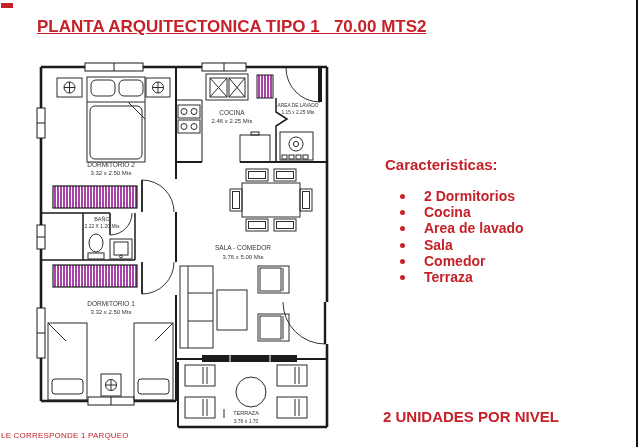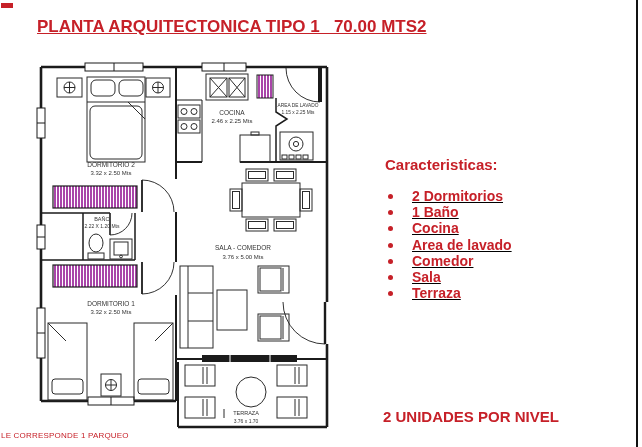--- a/index.html
+++ b/index.html
@@ -14,22 +14,22 @@
     white-space:pre;letter-spacing:0px;text-decoration:underline;
   }
   .corner-mark{position:absolute;left:1px;top:3px;width:12px;height:5px;background:var(--accent);}
   .right-border{position:absolute;left:636px;top:0;width:2px;height:447px;background:#111;}
   .plan-wrap{position:absolute;left:30px;top:62px;width:310px;height:368px;}
   .sidebar-heading{
     position:absolute;left:385px;top:156px;
     font-size:15px;font-weight:bold;color:var(--accent);
   }
   .feature-list{
-    position:absolute;left:385px;top:188px;width:230px;
-    list-style:none;margin:0;padding:0;text-decoration:underline;
+    position:absolute;left:397px;top:188px;width:230px;
+    list-style:none;margin:0;padding:0;
   }
   .feature-list li{
     position:relative;padding-left:27px;
     font-size:14px;font-weight:bold;color:var(--accent);
     line-height:16.2px;white-space:nowrap;
   }
   .feature-list .dot{
     position:absolute;left:3px;top:6px;width:5px;height:5px;
     border-radius:50%;background:var(--accent);
   }
@@ -302,25 +302,24 @@
     <text x="216" y="353" style="font-size:5.5px">TERRAZA</text>
     <text x="216" y="361" style="font-size:5px">3.76 x 1.70</text>
   </g>
 </svg>
 </div>
 
 <div class="sidebar-heading">Caracteristicas:</div>
 
 <ul class="feature-list">
   <li><span class="dot"></span><span>2 Dormitorios</span></li>
-  <li><span class="dot"></span><span>1 Baño</span></li>
   <li><span class="dot"></span><span>Cocina</span></li>
   <li><span class="dot"></span><span>Area de lavado</span></li>
+  <li><span class="dot"></span><span>Sala</span></li>
   <li><span class="dot"></span><span>Comedor</span></li>
-  <li><span class="dot"></span><span>Sala</span></li>
   <li><span class="dot"></span><span>Terraza</span></li>
 </ul>
 
 <div class="units-block">
   <div>2 UNIDADES POR NIVEL</div>
   
 </div>
 
 <div class="footer-note">LE CORRESPONDE 1 PARQUEO</div>
 

